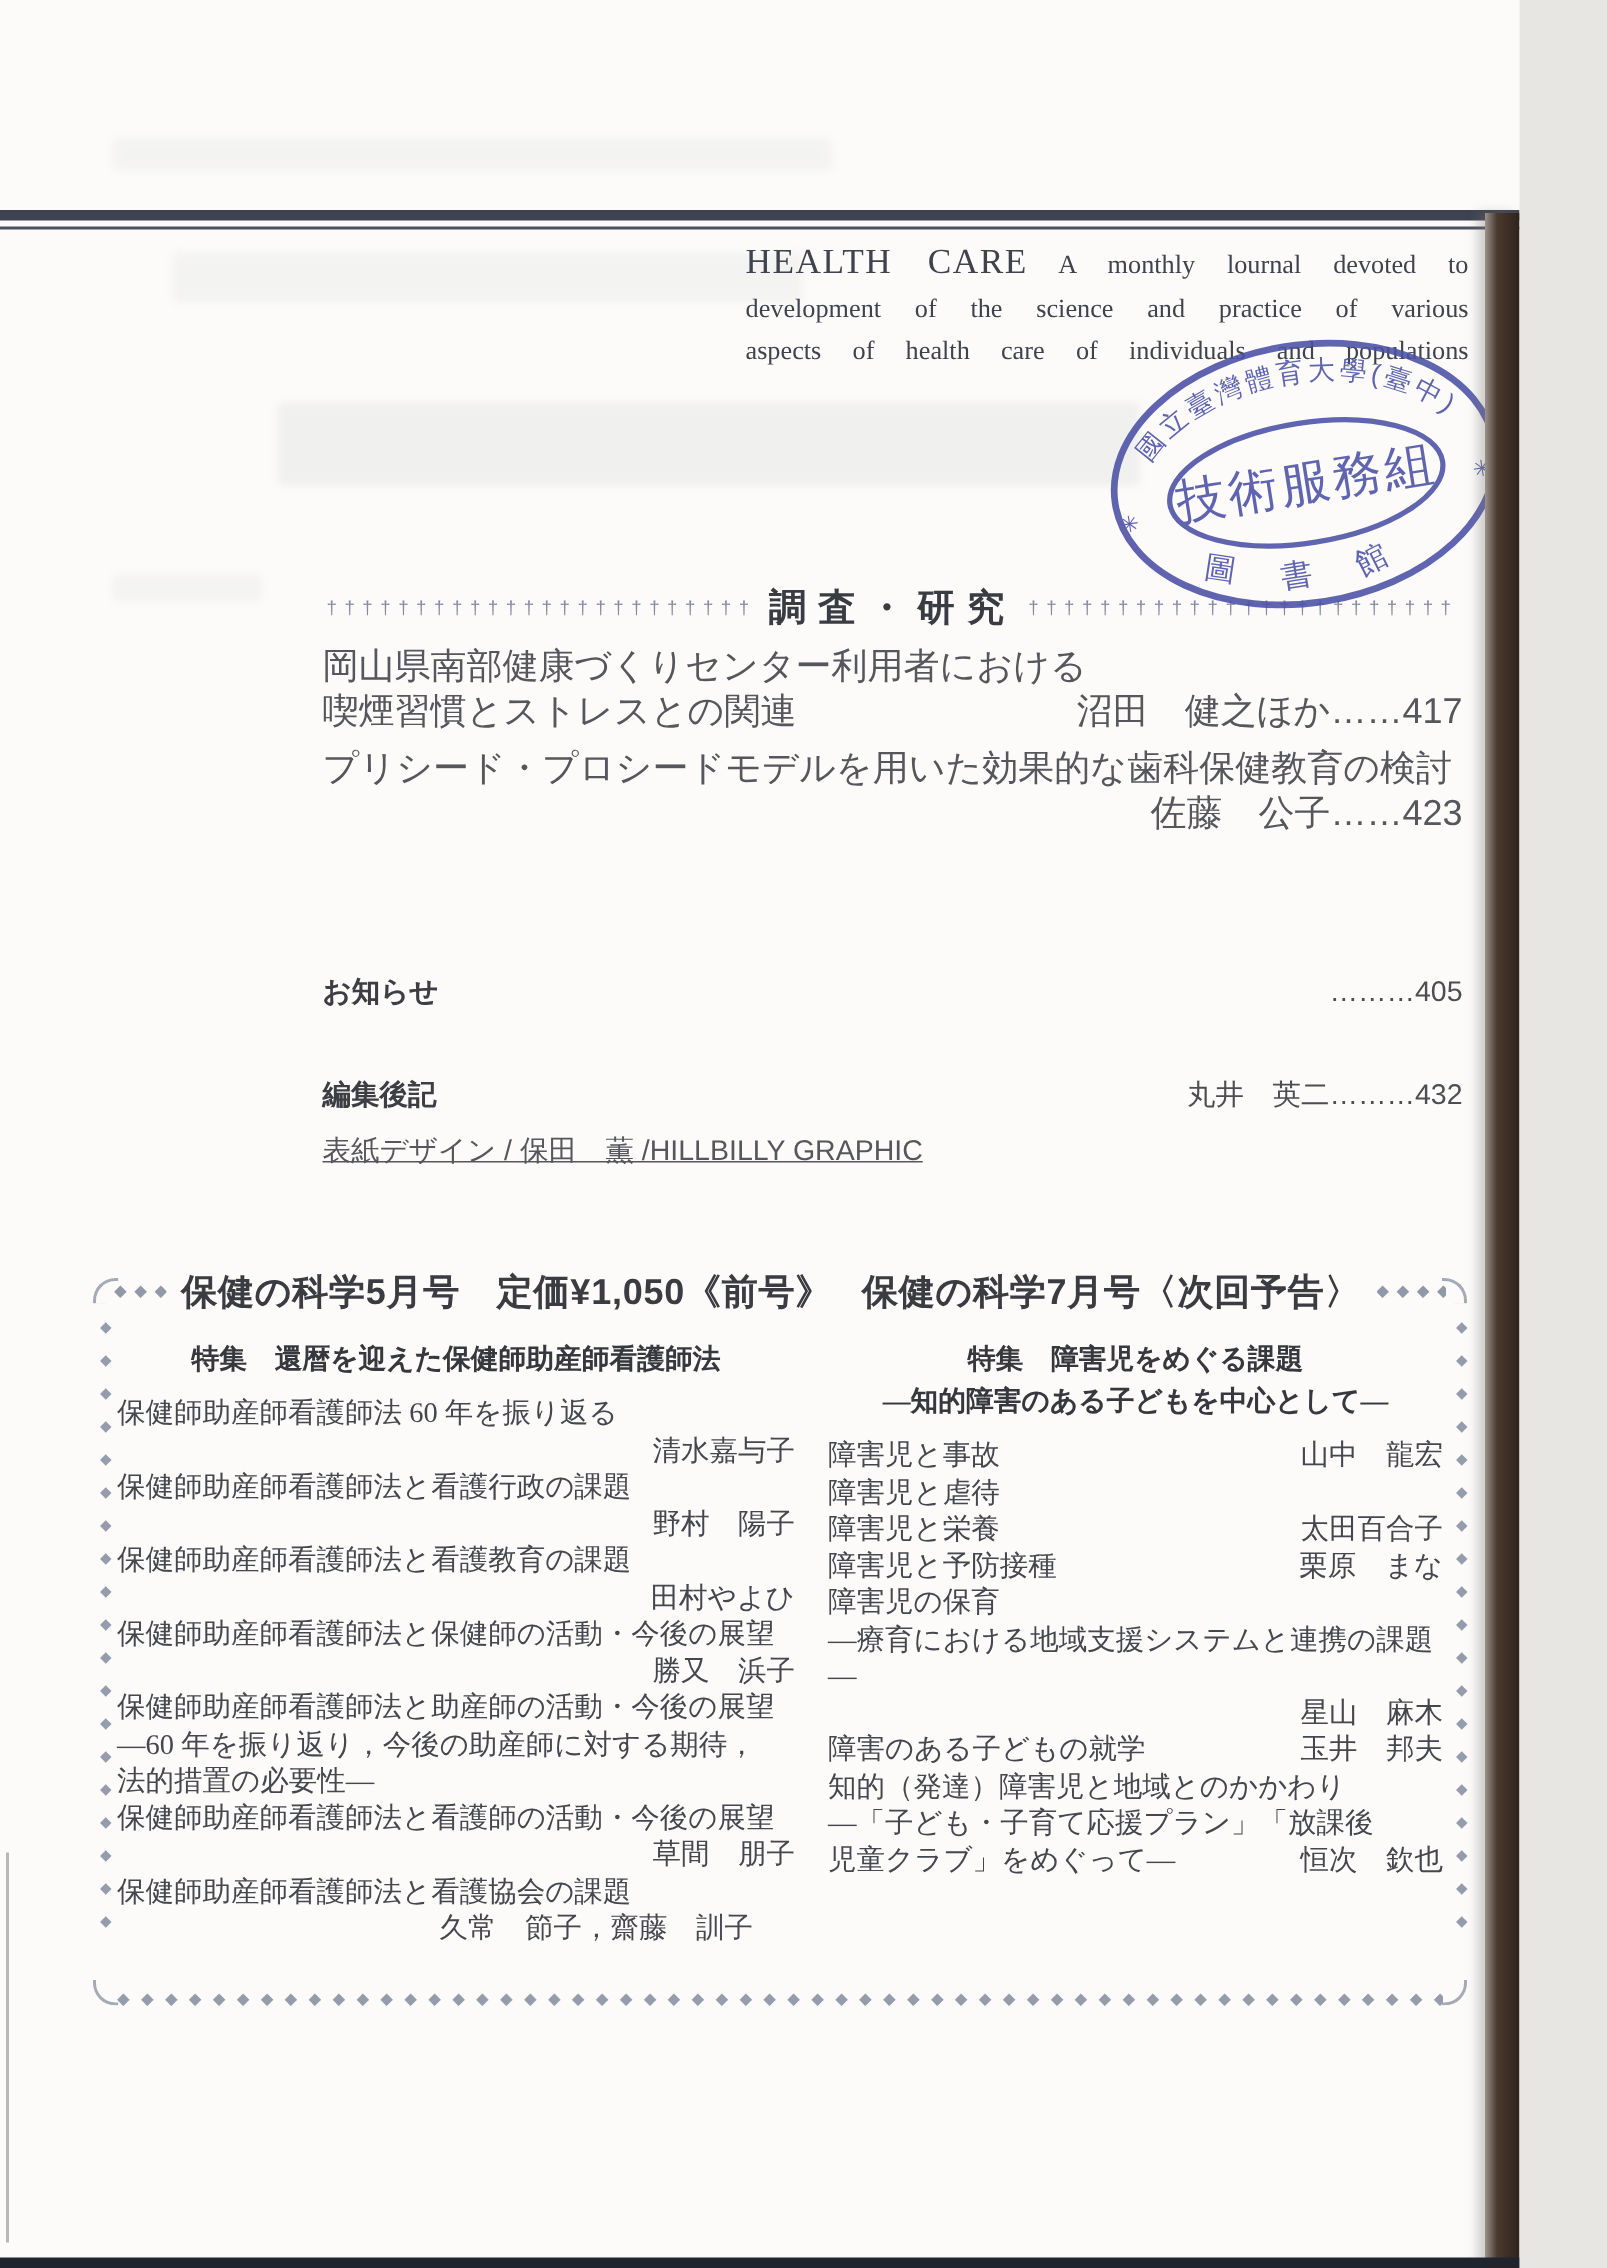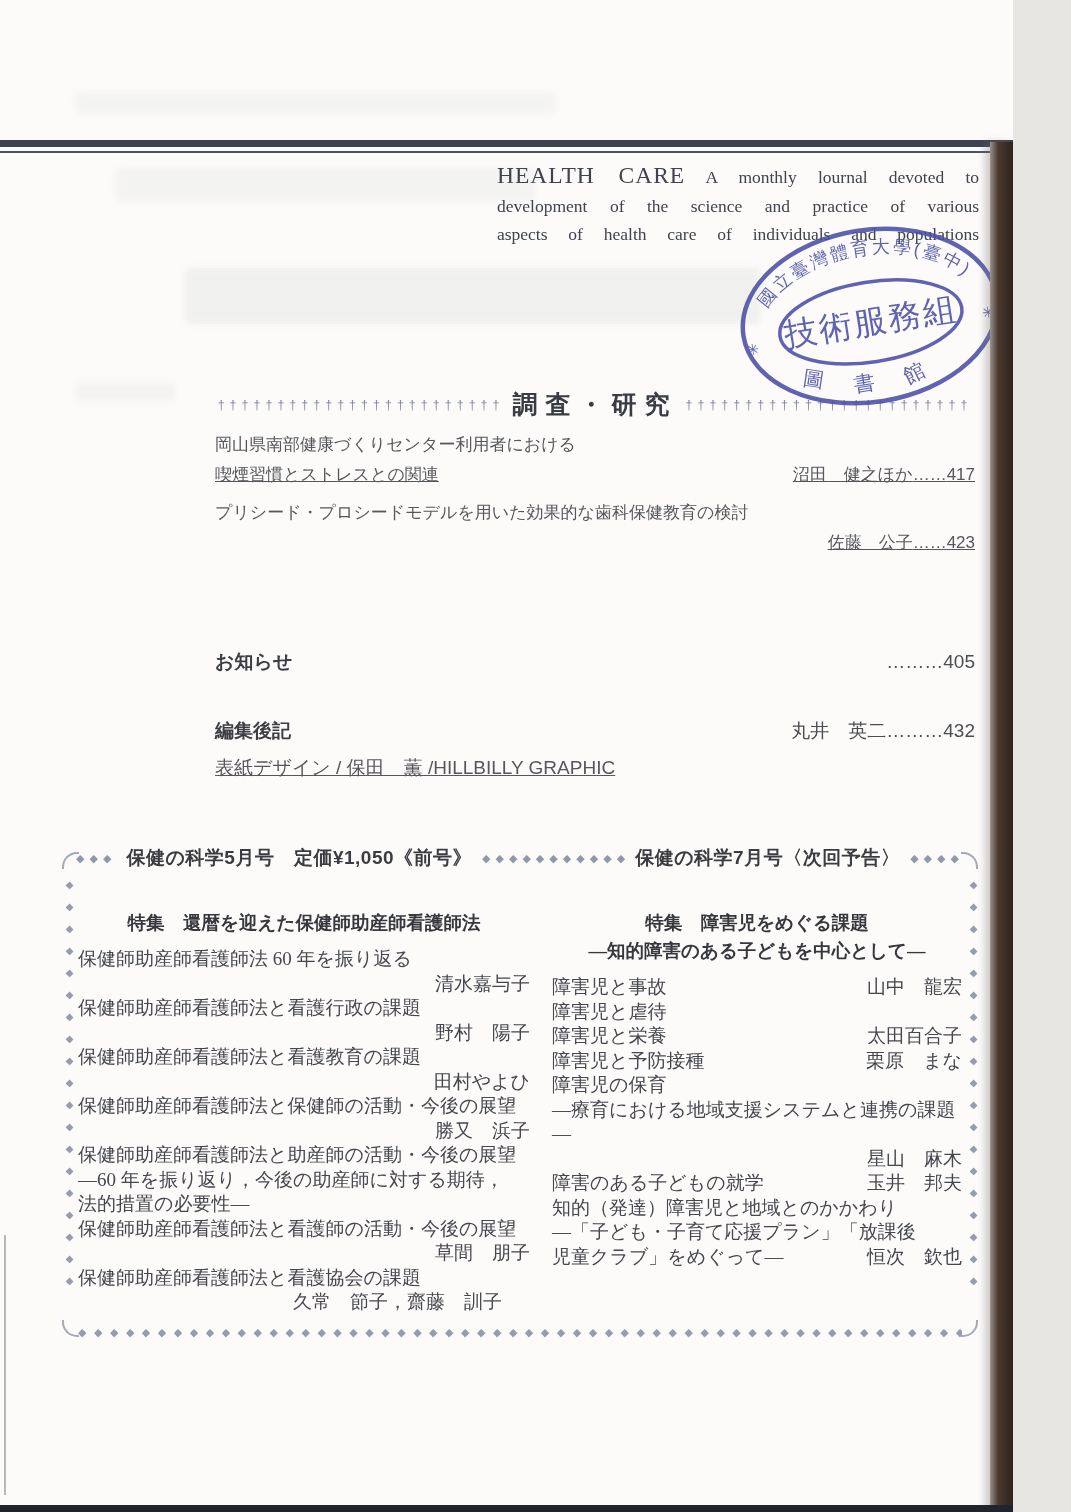--- a/index.html
+++ b/index.html
@@ -42,52 +42,52 @@
 
   
   .sec {
     position:absolute; left:212px; top:388px; width:766px;
     display:flex; align-items:center; justify-content:center; gap:8px; white-space:nowrap;
   }
   .sec-decor { font-size:12.5px; letter-spacing:5px; color:#848ba0; overflow:hidden; }
   .sec-title { font-weight:bold; font-size:25px; letter-spacing:8px; color:#3a3c44; }
 
   
-  .arts { position:absolute; left:215px; top:430px; width:760px; font-size:17px; line-height:30px; color:#55575d; }
-  .art-row { display:flex; justify-content:space-between; align-items:baseline;text-decoration:underline; }
+  .arts { position:absolute; left:215px; top:430px; width:760px; font-size:24px; line-height:30px; color:#55575d; }
+  .art-row { display:flex; justify-content:space-between; align-items:baseline; }
   .art-row.only-right { justify-content:flex-end; }
   .pageref { white-space:nowrap; }
   .art-gap { height:8px; }
 
   
   .notices { position:absolute; left:215px; top:612px; width:760px; font-size:19px; }
   .notice-row { display:flex; justify-content:space-between; align-items:baseline; line-height:38px; }
   .notice-label { font-weight:bold; color:#3c3e44;margin-top:31px; }
   .credit { margin-top:3px; line-height:30px; color:#55575d;text-decoration:underline; }
 
   
   .box {
     position:absolute; left:62px; top:845px; width:916px; height:494px;
     font-family:"Liberation Serif", serif; color:#45474f;
   }
   .box-top { display:flex; align-items:center; white-space:nowrap; padding:0 14px; gap:10px; }
   .dia { color:#9199a9; font-size:11px; letter-spacing:5px; line-height:1; overflow:hidden; }
   .dia.mid { flex:1; text-align:center; }
-  .box-h { font-family:"Liberation Sans", sans-serif; font-weight:bold; font-size:19px; color:#3a3c41; letter-spacing:.5px;text-align:right; }
+  .box-h { font-family:"Liberation Sans", sans-serif; font-weight:bold; font-size:24px; color:#3a3c41; letter-spacing:.5px;text-align:right; }
   .corner { position:absolute; width:17px; height:17px; z-index:2; }
   .corner.tl { left:0; top:7px;    border-top:2px solid #a4aab7; border-left:2px solid #a4aab7;  border-top-left-radius:15px; }
   .corner.tr { right:0; top:7px;   border-top:2px solid #a4aab7; border-right:2px solid #a4aab7; border-top-right-radius:15px; }
   .corner.bl { left:0; bottom:2px; border-bottom:2px solid #a4aab7; border-left:2px solid #a4aab7;  border-bottom-left-radius:15px; }
   .corner.br { right:0; bottom:2px;border-bottom:2px solid #a4aab7; border-right:2px solid #a4aab7; border-bottom-right-radius:15px; }
   .side { position:absolute; top:34px; bottom:28px; width:14px; writing-mode:vertical-rl;
           letter-spacing:11px; font-size:10px; color:#959cab; overflow:hidden; }
   .side.l { left:-1px; } .side.r { right:-1px; }
   .box-bottom { position:absolute; left:16px; right:16px; bottom:0; font-size:11px; color:#959cab;
                 letter-spacing:7.5px; white-space:nowrap; overflow:hidden; }
-  .box-cols { display:flex; margin-top:38px; padding:0 16px; }
+  .box-cols { display:flex; margin-top:16px; padding:0 16px; }
   .col-l { width:452px; }
   .col-r { flex:1; margin-left:22px; }
   .feature { font-weight:600; font-size:18.5px; text-align:center; color:#36383e; line-height:28px; }
   .feature-gap { height:10px; }
   .toc-rows { font-size:19px; }
   .toc-row { display:flex; justify-content:space-between; align-items:baseline; line-height:24.5px; }
   .toc-row .t { white-space:pre-wrap; }
   .toc-row .a { white-space:nowrap; text-align:right; flex:1; }
   .toc-row.pad-r .a { padding-right:28px; }
 </style>

